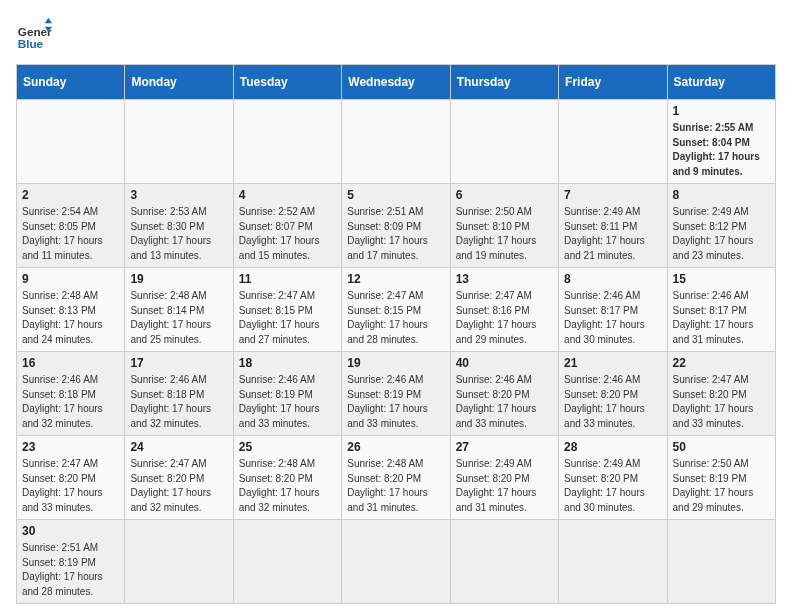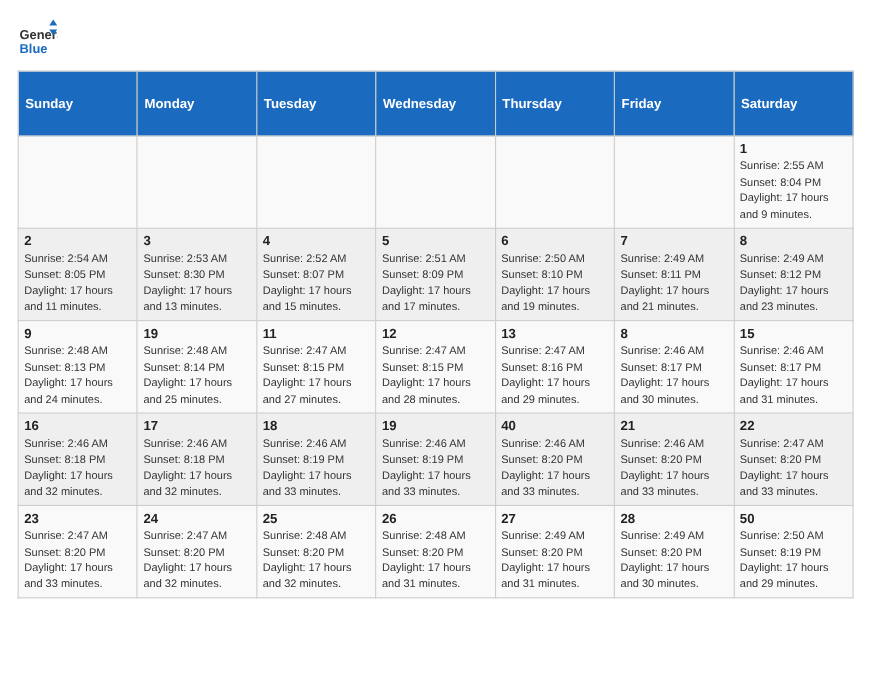--- a/index.html
+++ b/index.html
@@ -39,21 +39,21 @@
     }
     .calendar {
       width: 100%;
       border-collapse: collapse;
       font-size: 10.5px;
     }
     .calendar thead th {
       background: #1a6abf;
       color: #fff;
       text-align: left;
-      padding: 22px 6px;
+      padding: 10px 6px;
       font-size: 12px;
       font-weight: bold;
       border: 1px solid #ccc;
     }
     .calendar tbody td {
       vertical-align: top;
       border: 1px solid #ccc;
       padding: 4px 5px;
       width: calc(100% / 7);
       min-height: 80px;
@@ -113,21 +113,21 @@
   <tbody id="calendar-body">
       <tr>
         <td class="empty"></td>
         <td class="empty"></td>
         <td class="empty"></td>
         <td class="empty"></td>
         <td class="empty"></td>
         <td class="empty"></td>
         <td>
           <div class="day-number">1</div>
-          <div class="day-info" style="white-space: pre-line;">Sunrise: 2:55 AM
+          <div class="day-info" style="white-space: pre-line; font-weight: bold;">Sunrise: 2:55 AM
 Sunset: 8:04 PM
 Daylight: 17 hours
 and 9 minutes.</div>
         </td>
       </tr>
       <tr>
         <td>
           <div class="day-number">2</div>
           <div class="day-info" style="white-space: pre-line;">Sunrise: 2:54 AM
 Sunset: 8:05 PM
@@ -322,15 +322,30 @@
 Daylight: 17 hours
 and 30 minutes.</div>
         </td>
         <td>
           <div class="day-number">50</div>
           <div class="day-info" style="white-space: pre-line;">Sunrise: 2:50 AM
 Sunset: 8:19 PM
 Daylight: 17 hours
 and 29 minutes.</div>
         </td>
+      </tr>
+      <tr>
+        <td>
+          <div class="day-number">30</div>
+          <div class="day-info" style="white-space: pre-line;">Sunrise: 2:51 AM
+Sunset: 8:19 PM
+Daylight: 17 hours
+and 28 minutes.</div>
+        </td>
+        <td class="empty"></td>
+        <td class="empty"></td>
+        <td class="empty"></td>
+        <td class="empty"></td>
+        <td class="empty"></td>
+        <td class="empty"></td>
       </tr>
     </tbody>
 </table>
 
 </body></html>

